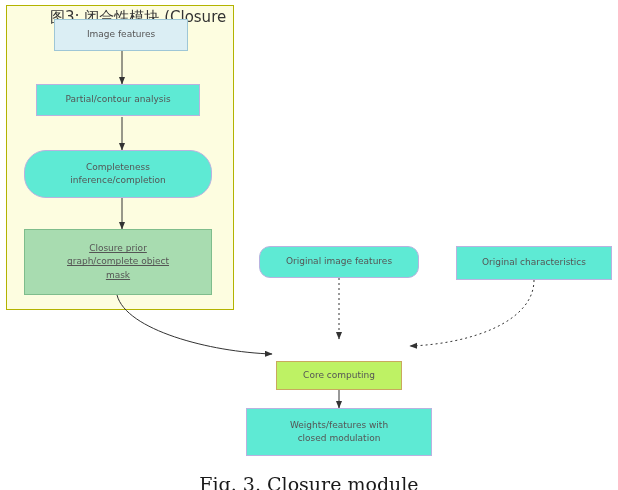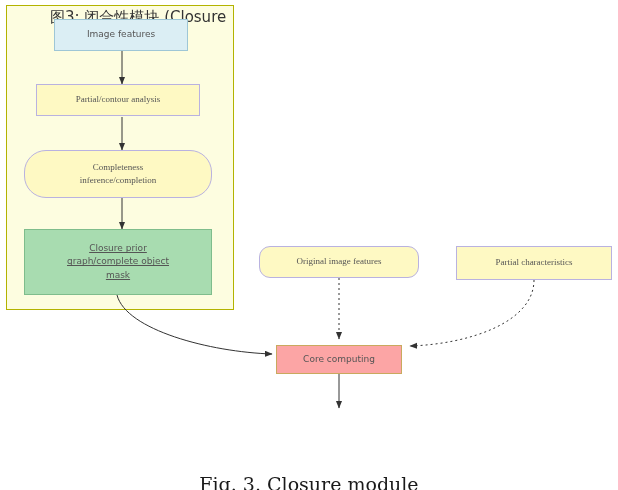--- a/index.html
+++ b/index.html
@@ -49,32 +49,32 @@
     font-size: 9px;
     color: #555555;
     line-height: 1.45;
     padding: 2px 4px;
   }
   .n-blue {
     background: #dbeef4;
     border: 1px solid #9ec6d6;
   }
   .n-lav {
-    background: #fef9c3;
+    background: #5eead4;
     border: 1px solid #b9b2e0;
-    font-family: Liberation Serif, serif;
   }
   .n-green {
     background: #a8dcb0;
     border: 1px solid #7fbd8c;
     text-decoration: underline;
   }
   .n-tan {
-    background: #fca5a5;
+    background: #bef264;
     border: 1px solid #c9a95e;
+    margin-top: 16px;
   }
   .caption {
     position: absolute;
     width: 618px;
     text-align: center;
     font-family: "DejaVu Serif", "Liberation Serif", serif;
     font-size: 19px;
     color: #1a1a1a;
   }
 </style>
@@ -117,20 +117,22 @@
 
   <div class="node n-lav" style="left:24px; top:150px; width:188px; height:48px; white-space:pre-line;border-radius:22px;">Completeness
 inference/completion</div>
 
   <div class="node n-green" style="left:24px; top:229px; width:188px; height:66px; white-space:pre-line;">Closure prior
 graph/complete object
 mask</div>
 
   <div class="node n-lav" style="left:259px; top:246px; width:160px; height:32px;border-radius:11px;">Original image features</div>
 
-  <div class="node n-lav" style="left:456px; top:246px; width:156px; height:34px;">Partial characteristics</div>
+  <div class="node n-lav" style="left:456px; top:246px; width:156px; height:34px;">Original characteristics</div>
 
   <div class="node n-tan" style="left:276px; top:345px; width:126px; height:29px;">Core computing</div>
 
+  <div class="node n-lav" style="left:246px; top:408px; width:186px; height:48px; white-space:pre-line;">Weights/features with
+closed modulation</div>
 
   <div class="caption" style="left:0; top:473px;">Fig. 3. Closure module</div>
 
 </div>
 
 </body></html>

